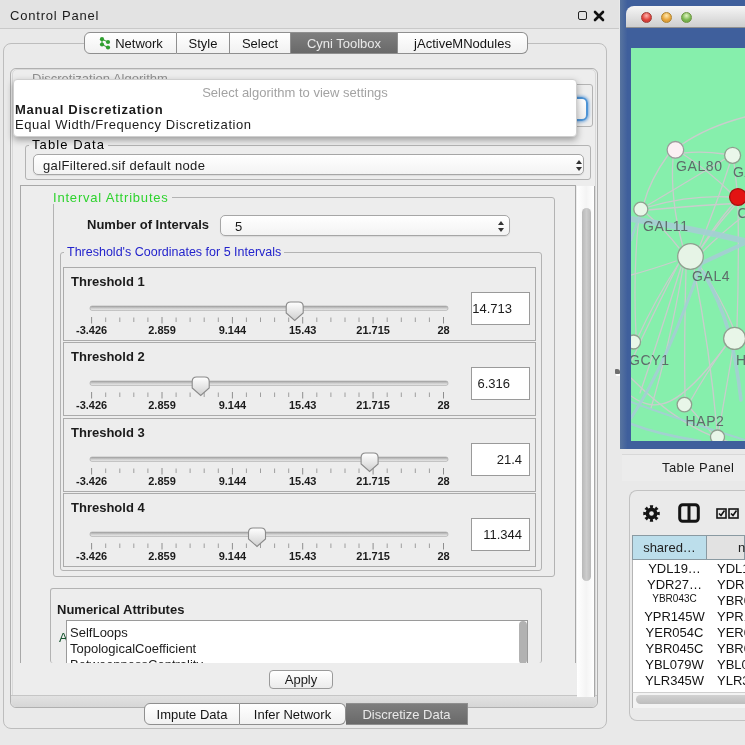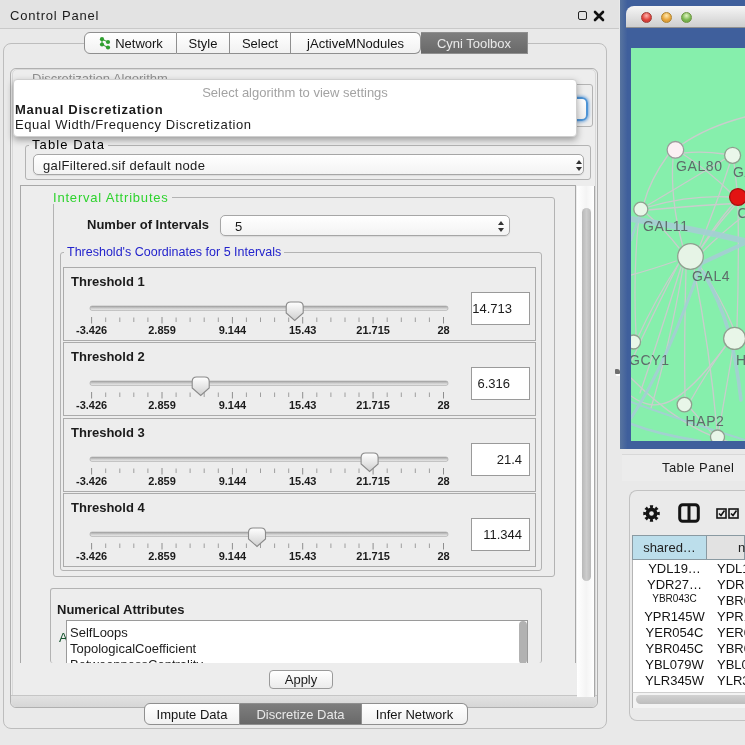--- a/index.html
+++ b/index.html
@@ -35,22 +35,22 @@
 <div class="seg" style="left:84px;top:32px;justify-content:flex-end;">
 <div class="s first" style="width:93px;"><svg width="13" height="15" style="margin-right:4px;">
           <circle cx="4" cy="3.2" r="2.1" fill="#2f9e2f"></circle>
           <circle cx="10" cy="6" r="2.1" fill="#2f9e2f"></circle>
           <circle cx="4" cy="8.5" r="2.1" fill="#2f9e2f"></circle>
           <circle cx="10" cy="11.5" r="2.1" fill="#2f9e2f"></circle>
           <path d="M4 3.2 L10 6 M4 3.2 L4 8.5 M4 8.5 L10 11.5" stroke="#2f9e2f" stroke-width="1"></path>
         </svg>Network</div>
 <div class="s" style="width:53px;">Style</div>
 <div class="s" style="width:61px;">Select</div>
+<div class="s sel" style="width:107px;">Cyni Toolbox</div>
 <div class="s last" style="width:130px;">jActiveMNodules</div>
-<div class="s sel" style="width:107px;">Cyni Toolbox</div>
 </div>
 <div class="gbox" style="left:25px;top:84px;width:568px;height:43px;"></div>
 <div class="txt" style="left:32px;top:72px;color:#8f8f8f;">Discretization Algorithm</div>
 <div class="abs" style="left:560px;top:97px;width:28px;height:24px;border-radius:6px;border:2.5px solid #4e94d5;box-shadow:0 0 3px 1px rgba(74,144,217,0.7);background:linear-gradient(#fff,#eee);"></div>
 <div class="gbox" style="left:25px;top:145px;width:566px;height:35px;"></div>
 <div class="glabel" style="left:29px;top:138px;letter-spacing:1.1px;text-align:center;">Table Data</div>
 <div class="combo" style="left:33px;top:154px;width:551px;height:21px;">
 <div class="txt" style="left:9px;top:4px;letter-spacing:0.35px;">galFiltered.sif default node</div>
 <div class="ar" style="left:542px;top:5px;border-bottom:4.5px solid #333;"></div>
 <div class="ar" style="left:542px;top:12px;border-top:4.5px solid #333;"></div>
@@ -277,22 +277,22 @@
 <div class="txt bold" style="left:57px;top:603px;">Numerical Attributes</div>
 <div class="abs" style="left:66px;top:620px;width:462px;height:43px;background:#fff;border:1px solid #9a9a9a;border-bottom:none;overflow:hidden;">
 <div class="txt" style="left:3px;top:5px;">SelfLoops</div>
 <div class="txt" style="left:3px;top:21px;">TopologicalCoefficient</div>
 <div class="txt" style="left:3px;top:37px;">BetweennessCentrality</div>
 <div class="abs" style="left:452px;top:0;width:8px;height:43px;background:#b2b2b2;border-radius:4px;"></div>
 </div>
 <div class="abs" style="left:269px;top:670px;width:64px;height:19px;background:linear-gradient(#ffffff,#ebebeb);border:1px solid #9a9a9a;border-radius:4px;text-align:center;font-size:13px;line-height:17px;color:#1b1b1b;">Apply</div>
 <div class="seg" style="left:144px;top:703px;height:22px;text-align:right;">
 <div class="s first" style="width:96px;">Impute Data</div>
+<div class="s last" style="width:106px;">Infer Network</div>
 <div class="s sel" style="width:122px;">Discretize Data</div>
-<div class="s last" style="width:106px;">Infer Network</div>
 </div>
 <div class="abs" style="left:615px;top:369px;width:5px;height:5px;background:#6f6f6f;border-radius:1px 3px 1px 1px;box-shadow:1px 2px 0 #fff;"></div>
 <div class="abs" style="left:620px;top:0;width:125px;height:449px;background:linear-gradient(90deg,#58749f,#3f5f9c 6%,#3f5f9c);"></div>
 <div class="abs" style="left:626px;top:6px;width:119px;height:22px;background:linear-gradient(#f6f6f6,#cecece);border-bottom:1px solid #909090;border-radius:8px 0 0 0;"></div>
 <div class="abs" style="left:640.5px;top:11.5px;width:11px;height:11px;border-radius:50%;background:radial-gradient(circle at 50% 30%, #ffb3ad, #e0433c 55%, #c2332e);border:1px solid #9f3c37;"></div>
 <div class="abs" style="left:660.5px;top:11.5px;width:11px;height:11px;border-radius:50%;background:radial-gradient(circle at 50% 30%, #ffe9ae, #e8a63c 55%, #cf8f2e);border:1px solid #ad842f;"></div>
 <div class="abs" style="left:681.0px;top:11.5px;width:11px;height:11px;border-radius:50%;background:radial-gradient(circle at 50% 30%, #e2f4c0, #7db953 55%, #63a23c);border:1px solid #6d9442;"></div>
 <div class="abs" style="left:631px;top:28px;width:126px;height:393px;background:#86efac;overflow:hidden;margin-top:20px;">
       <svg class="abs" style="left:0;top:0;" width="114" height="393" viewBox="0 0 114 393">
         <path d="M114 69 Q76 79 50 97" fill="none" stroke="#c9cdcc" stroke-width="1.3" stroke-linecap="round"></path>

